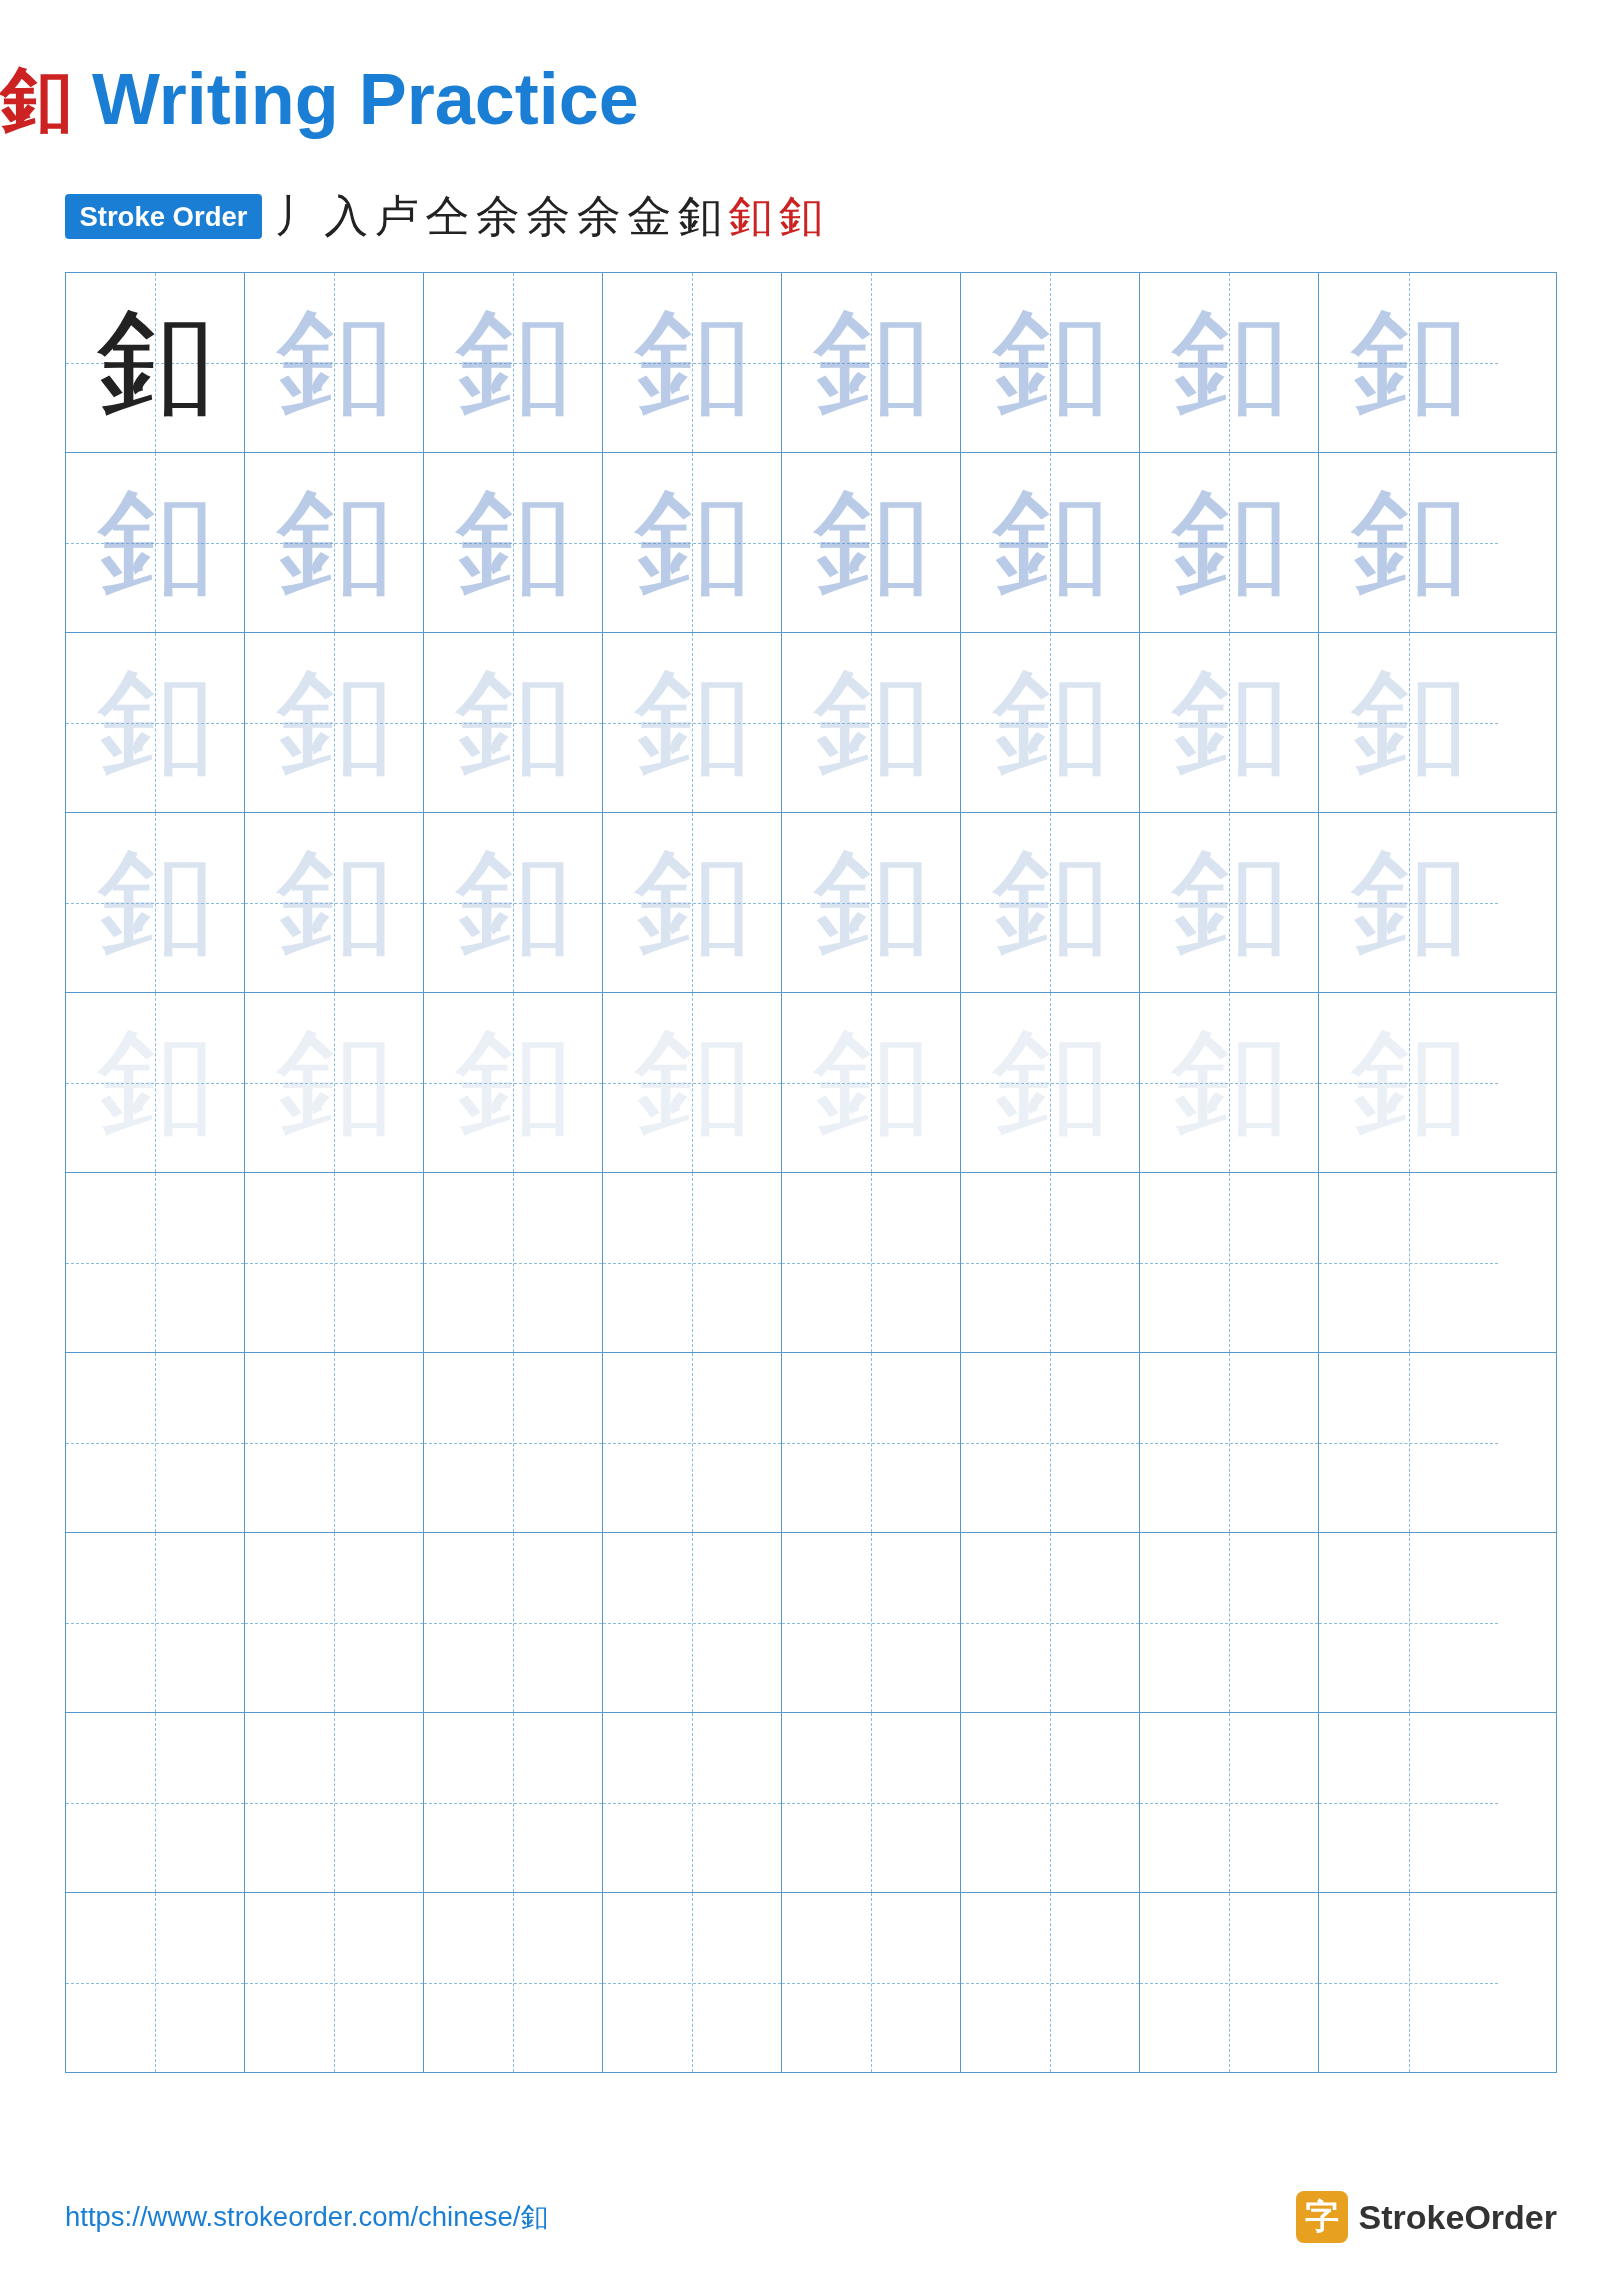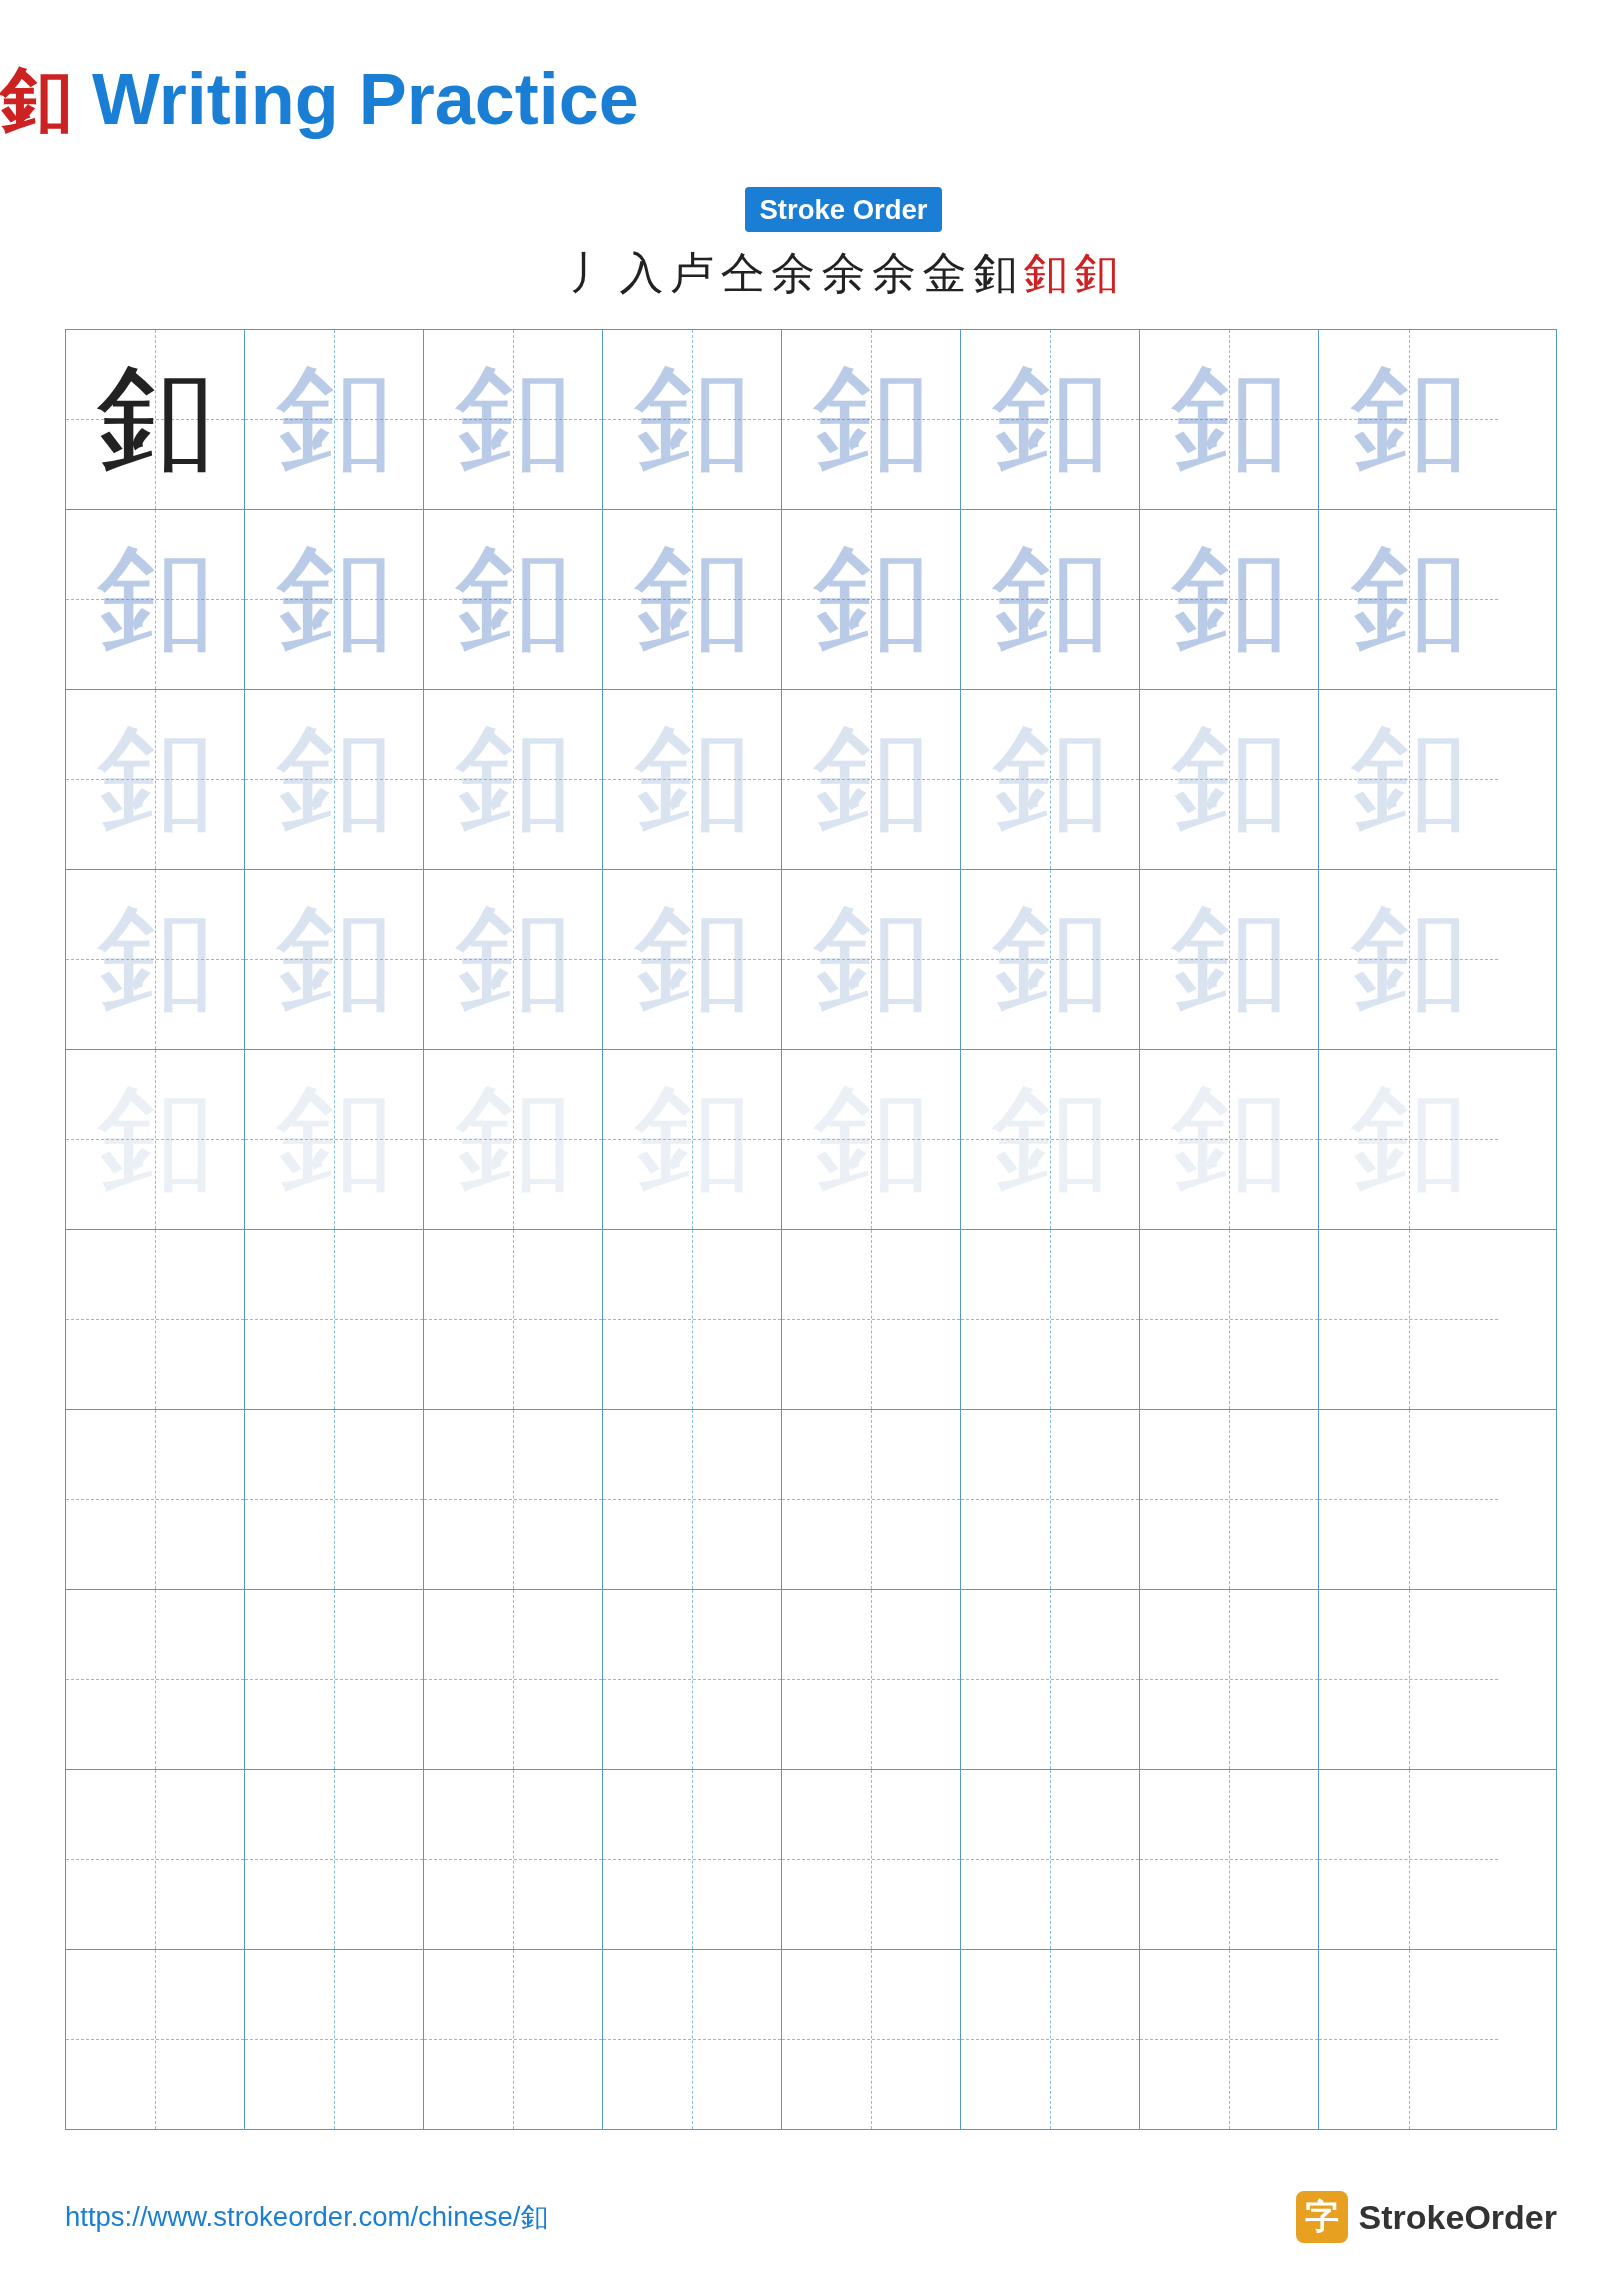--- a/index.html
+++ b/index.html
@@ -21,21 +21,20 @@
       color: #1a7fd4;
       font-family: sans-serif;
     }
 
     .stroke-order-section {
       display: flex;
       align-items: center;
       padding-left: 65px;
       padding-bottom: 26px;
       gap: 11.8px;
-      flex-direction: column;
     }
 
     .stroke-order-badge {
       background: #1a7fd4;
       color: white;
       font-size: 27.5px;
       font-family: sans-serif;
       font-weight: bold;
       padding: 6.5px 14.4px;
       border-radius: 3.9px;

